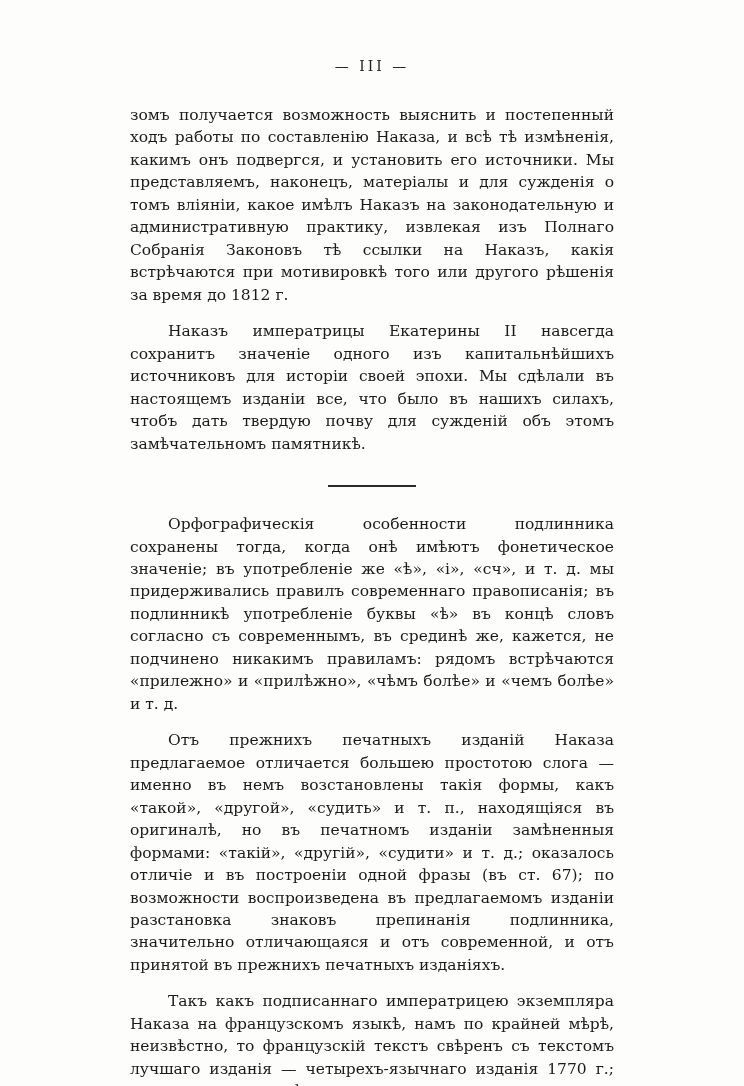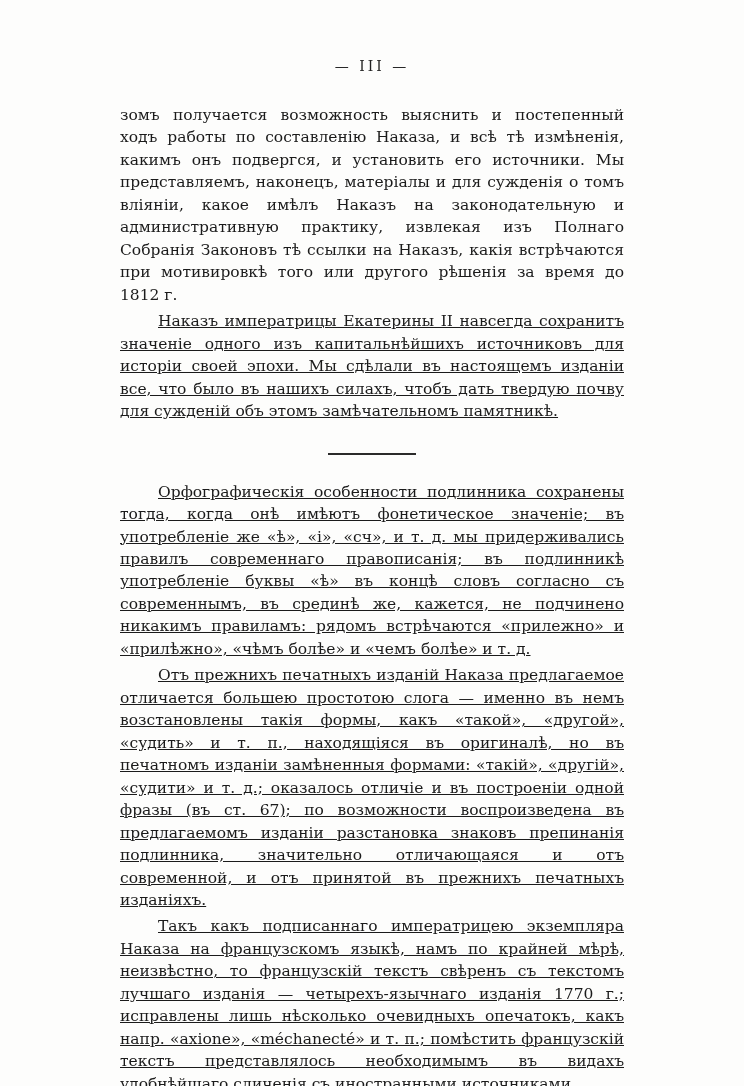--- a/index.html
+++ b/index.html
@@ -26,26 +26,25 @@
   }
   .text-block {
     width: 512px;
     margin: 30px auto 0 auto;
     font-size: 15.5px;
     line-height: 1.45;
     text-align: justify;
     text-justify: inter-word;
   }
   .text-block p {
-    margin: 4px;
+    margin: 14px;
     padding: 0;
   }
   .text-block p.indent {
     text-indent: 38px;
-    text-decoration: underline;
   }
   .divider {
     width: 88px;
     height: 2px;
     background: #2a2a2a;
     margin: 30px auto 26px auto;
   }
 </style>
 </head>
 <body>

